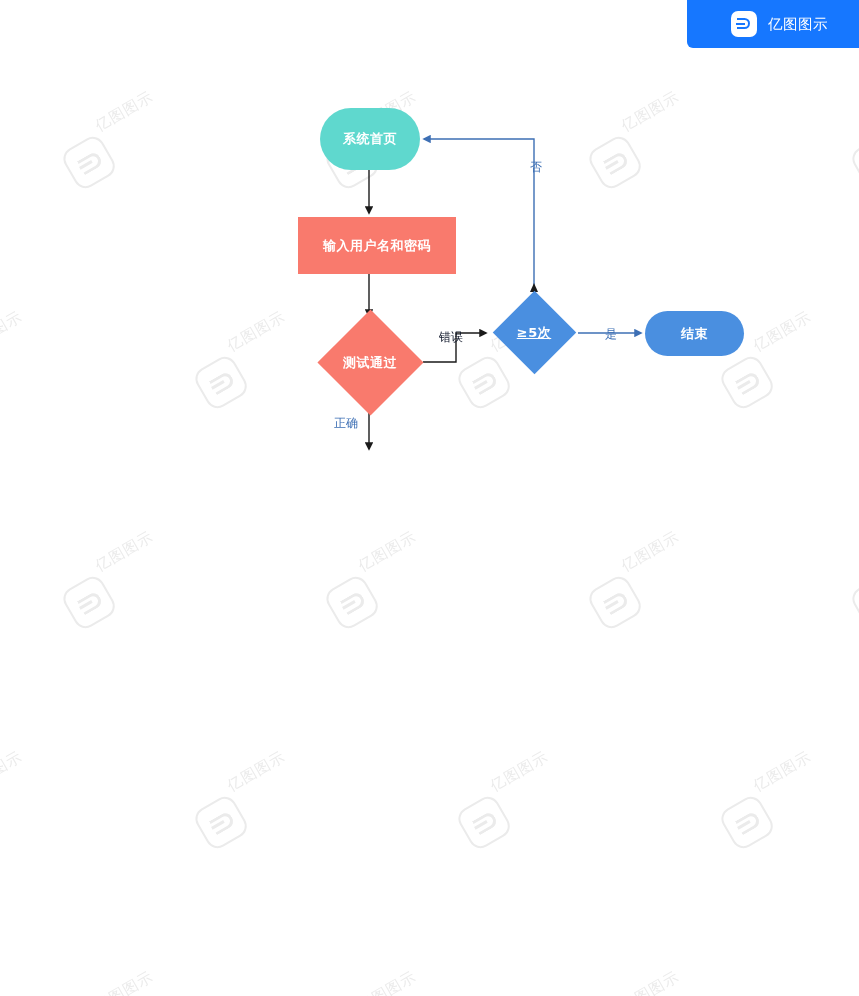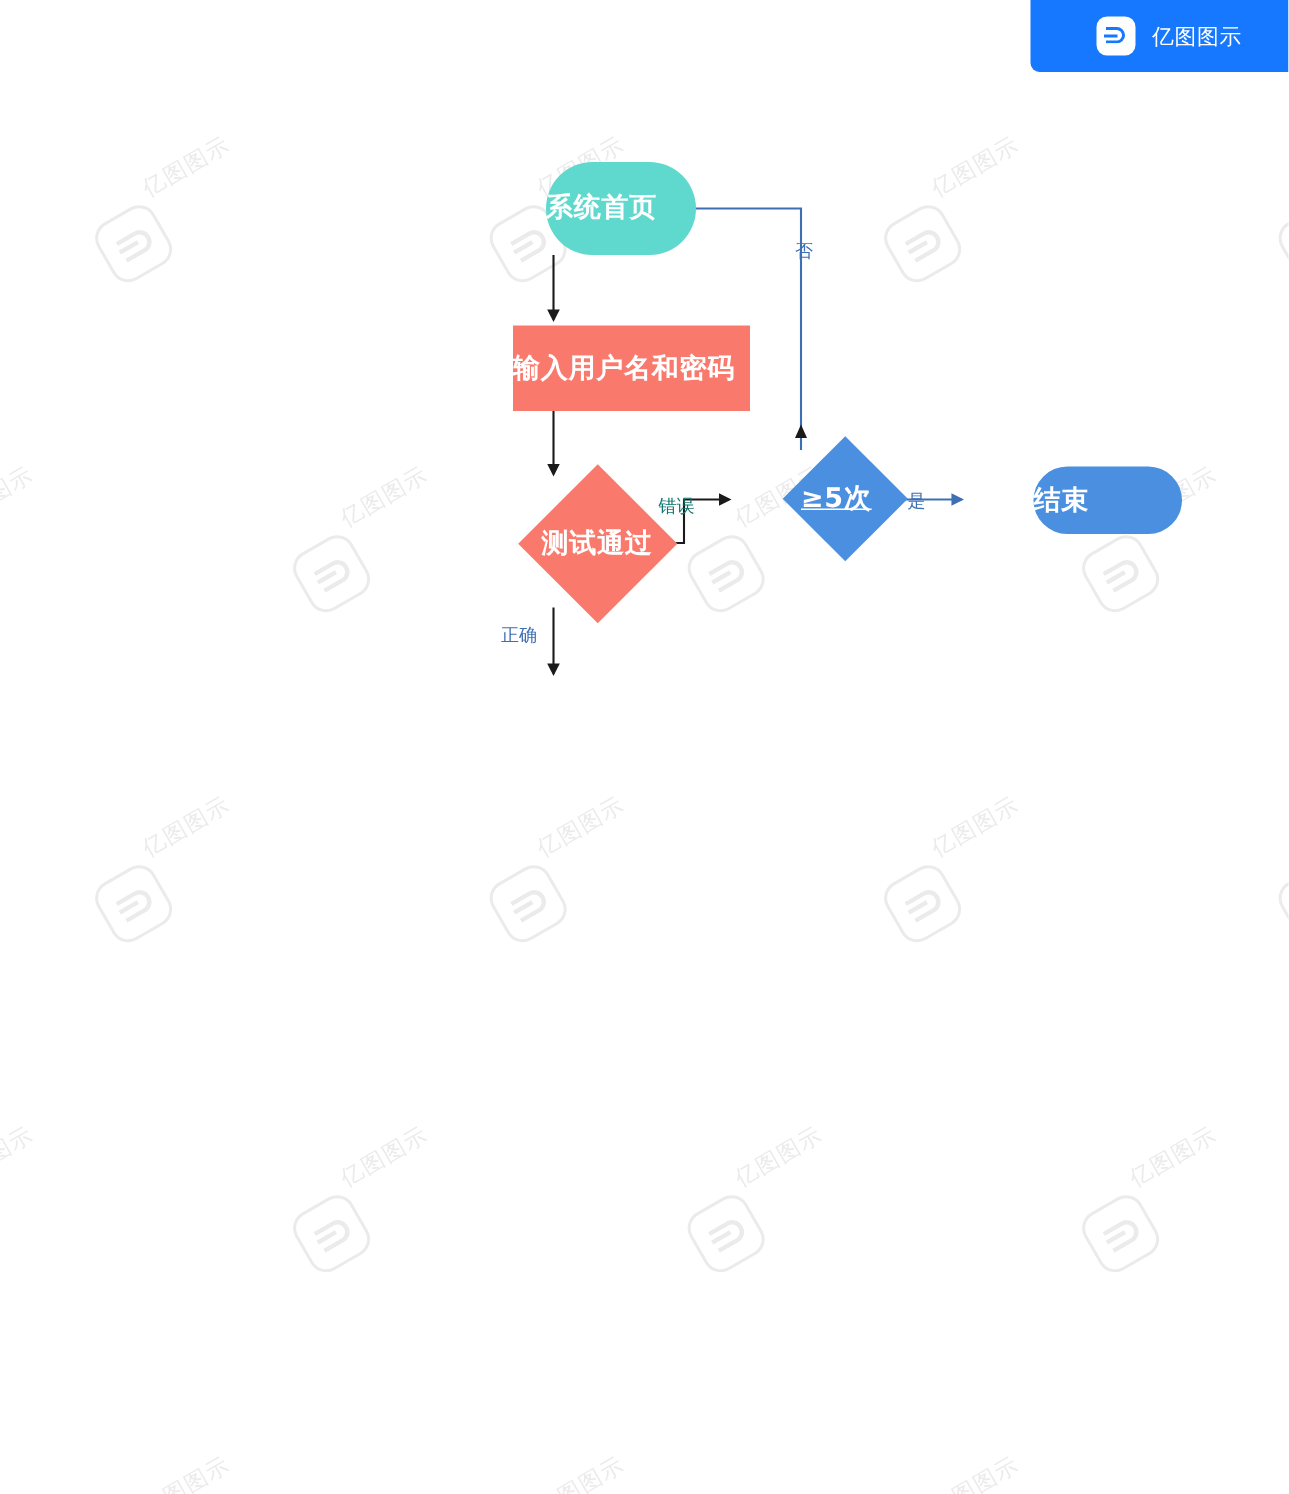--- a/index.html
+++ b/index.html
@@ -135,30 +135,30 @@
     top: 0;
     width: 859px;
     height: 996px;
     z-index: 11;
   }
 
   .node {
     position: absolute;
     display: flex;
     align-items: center;
+    justify-content: center;
     color: #ffffff;
-    font-size: 18px;
+    font-size: 13px;
     font-weight: bold;
     letter-spacing: 0.5px;
     z-index: 20;
     box-sizing: border-box;
     font-family: "DejaVu Sans", sans-serif;
     text-align: center;
     line-height: 1.2;
-    margin-left: 44px;
   }
   .node-label { pointer-events: none; }
 
   
   .shape-terminator { border-radius: 999px; }
 
   
   .shape-process { border-radius: 0; }
 
   
@@ -172,21 +172,21 @@
   }
   .shape-diamond .node-label {
     position: relative;
     z-index: 2;
   }
 
   
   .edge-label {
     position: absolute;
     font-size: 12px;
-    color: #0f766e;
+    color: #0f172a;
     background: transparent;
     z-index: 25;
     white-space: nowrap;
     font-family: "DejaVu Sans", sans-serif;
   }
   .edge-label.blue-label { color: #3d6fb4; }
   .edge-label.vertical {
     writing-mode: vertical-rl;
     text-orientation: upright;
   }

